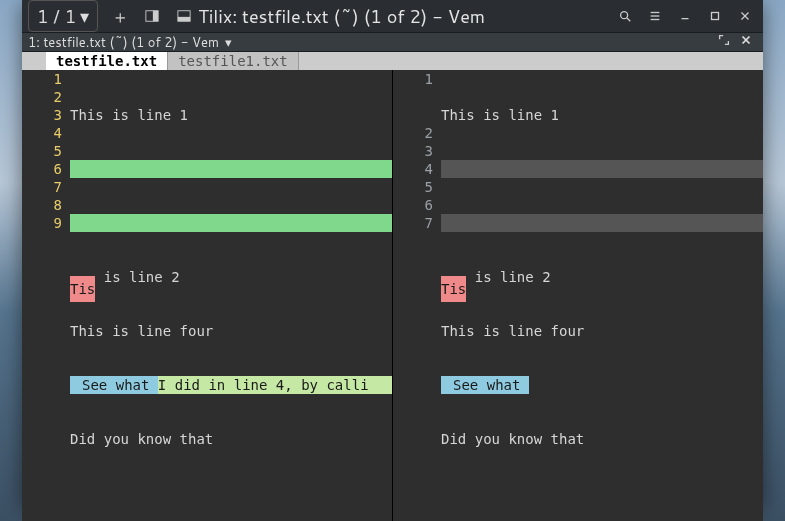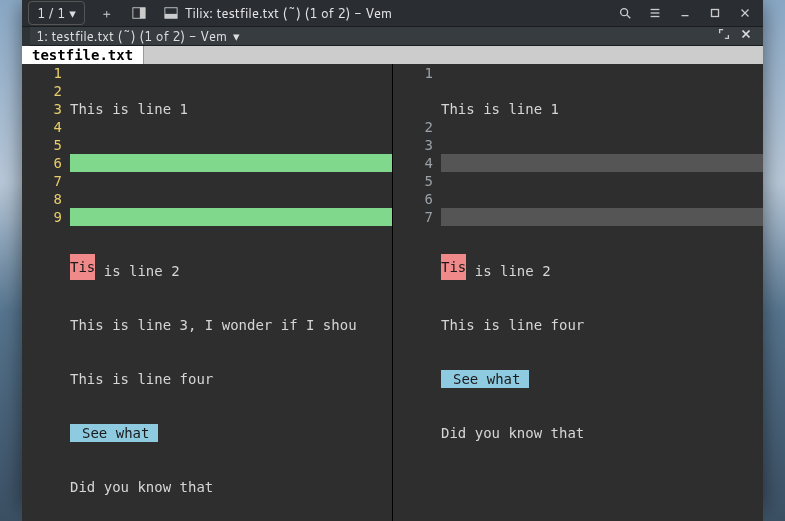--- a/index.html
+++ b/index.html
@@ -30,21 +30,21 @@
     flex-direction: column;
   }
   
   .titlebar {
     height: 34px;
     background: #2a2e33;
     display: flex;
     align-items: center;
     color: #d6d6d6;
     font-family: "Cantarell","DejaVu Sans",sans-serif;
-    font-size: 13px;
+    font-size: 18px;
     border-bottom: 1px solid #1a1d20;
   }
   .tb-left { display: flex; align-items: center; gap: 4px; padding-left: 6px; }
   .tb-btn {
     display: inline-flex; align-items: center; justify-content: center;
     width: 28px; height: 26px;
     color: #cfcfcf;
     border-radius: 3px;
   }
   .tb-title { flex: 1; text-align: left; color: #e4e4e4; }
@@ -58,40 +58,40 @@
   .tabbar {
     height: 30px;
     background: #373c41;
     display: flex;
     align-items: center;
     padding: 0 6px;
     color: #ddd;
     font-family: "Cantarell","DejaVu Sans",sans-serif;
     font-size: 13px;
     border-bottom: 1px solid #1a1d20;
-    margin-left: 8px;
   }
   .tabbar .spacer { flex: 1; }
   .tabbar .ico { width: 22px; text-align:center; color:#ccc; }
   
   .editor {
     flex: 1;
     background: #2e2e2e;
     display: flex;
     flex-direction: column;
     color: #d6d6d6;
     font-size: 14px;
     line-height: 18px;
   }
   .buffer-tabs {
     height: 18px;
     background: #cccccc;
     display: flex;
     align-items: flex-end;
     color: #444;
+    padding-left: 24px;
   }
   .bt {
     padding: 0 10px;
     display:flex; align-items:center;
     border-right:1px solid #999;
   }
   .bt.active { background: #fff; color:#000; font-weight: bold; }
   .bt.inactive { background: #c2c2c2; color:#555; }
   .panes {
     flex: 1;
@@ -113,21 +113,21 @@
     background: #2e2e2e;
   }
   .pane.right .gutter { color: #9aa0a6; }
   .gutter .ln { height: 18px; }
   .content {
     flex: 1;
     position: relative;
     overflow: hidden;
     white-space: pre;
   }
-  .row { height: 18px; display:flex; align-items:flex-end; }
+  .row { height: 18px; display:flex; align-items:center; }
   
   .hl-add { background: #7fd88b; color:#1a1a1a; display:inline-block; width:100%; height:18px; }
   .hl-rm { background: #f08a8a; color:#1a1a1a; padding:4px 0;margin-top:24px; }
   .hl-chg { background: #8fcbe0; color:#1a1a1a;padding-left:12px; }
   .hl-chgline { background:#c5e9a5; color:#1a1a1a; display:inline-block; width:100%; }
   .hl-fill { background:#555; display:inline-block; width:100%; height:18px; }
   svg { width: 14px; height: 14px; }
 </style>
 </head>
 <body>
@@ -207,20 +207,23 @@
           <line x1="12" y1="4" x2="4" y2="12" stroke="#ddd" stroke-width="2"></line>
         </svg>
     </span>
   </div>
 
   <div class="editor">
 
     <div class="buffer-tabs">
       <div class="bt active">
         <span>testfile.txt</span>
+      </div>
+      <div class="bt inactive">
+        <span>testfile1.txt</span>
       </div>
       <div style="flex:1;background:#c2c2c2;"></div>
     </div>
 
     <div class="panes">
 
       <div class="pane left">
         <div class="gutter">
           <div class="ln">1</div>
           <div class="ln">2</div>
@@ -230,23 +233,22 @@
           <div class="ln">6</div>
           <div class="ln">7</div>
           <div class="ln">8</div>
           <div class="ln">9</div>
         </div>
         <div class="content">
           <div class="row"><span>This is line 1</span></div>
           <div class="row"><span class="hl-add"> </span></div>
           <div class="row"><span class="hl-add"> </span></div>
           <div class="row"><span class="hl-rm">Tis</span><span> is line 2</span></div>
-          <div class="row"><span>This is line 3, I wonder if I shou</span></div>
           <div class="row"><span>This is line four</span></div>
-          <div class="row"><span class="hl-chg">See what </span></div>
+          <div class="row"><span class="hl-chg">See what </span><span class="hl-chgline">I did in line 4, by calli</span></div>
           <div class="row"><span>Did you know that</span></div>
           
           
           
           
           
           
           
           
           

